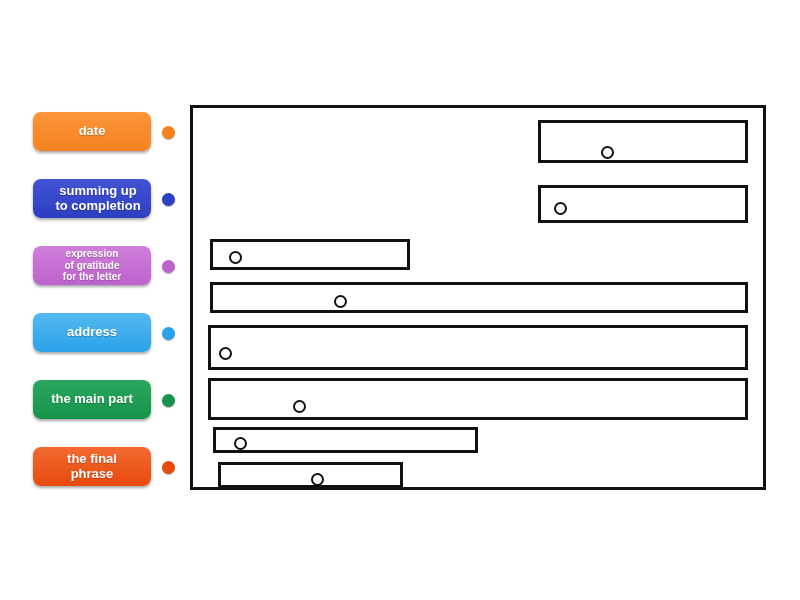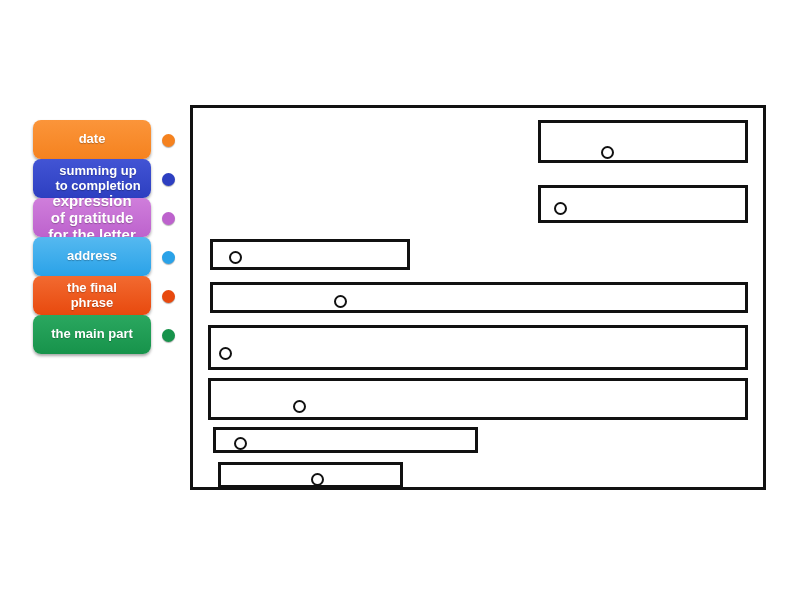--- a/index.html
+++ b/index.html
@@ -9,25 +9,25 @@
     height: 600px;
     background: #ffffff;
     font-family: "Liberation Sans", sans-serif;
     overflow: hidden;
   }
 
   
   #label-column {
     position: absolute;
     left: 33px;
-    top: 120px;
+    top: 112px;
     width: 118px;
     display: flex;
     flex-direction: column;
-    gap: 0;
+    gap: 28px;
   }
   .label-row {
     position: relative;
     height: 39px;
   }
   .tag {
     width: 118px;
     height: 39px;
     box-sizing: border-box;
     border-radius: 8px;
@@ -37,21 +37,21 @@
     text-align: center;
     white-space: pre-line;
     color: #ffffff;
     font-weight: bold;
     font-size: 13px;
     line-height: 1.15;
     text-shadow: 0 1px 1px rgba(0,0,0,0.25);
     box-shadow: 0 2px 3px rgba(0,0,0,0.35);
     cursor: grab;
   }
-  .label-row:nth-child(3) .tag { font-size: 15px; }
+  .label-row:nth-child(3) .tag { font-size: 10px; }
   .dot {
     position: absolute;
     top: 50%;
     margin-top: -6px;
     right: -24px;
     width: 13px;
     height: 13px;
     border-radius: 50%;
     box-shadow: 0 1px 1px rgba(0,0,0,0.3);
   }
@@ -101,27 +101,27 @@
       <div class="tag" style="background: linear-gradient(rgb(207, 126, 219), rgb(189, 98, 205));">expression
 of gratitude
 for the letter</div>
       <span class="dot" style="background: rgb(189, 98, 205);"></span>
     </div>
     <div class="label-row">
       <div class="tag" style="background: linear-gradient(rgb(85, 185, 240), rgb(42, 162, 232));">address</div>
       <span class="dot" style="background: rgb(42, 162, 232);"></span>
     </div>
     <div class="label-row">
+      <div class="tag" style="background: linear-gradient(rgb(42, 167, 95), rgb(23, 147, 75));">the main part</div>
+      <span class="dot" style="background: rgb(23, 147, 75);"></span>
+    </div>
+    <div class="label-row">
       <div class="tag" style="background: linear-gradient(rgb(242, 106, 48), rgb(232, 73, 14));">the final
 phrase</div>
       <span class="dot" style="background: rgb(232, 73, 14);"></span>
-    </div>
-    <div class="label-row">
-      <div class="tag" style="background: linear-gradient(rgb(42, 167, 95), rgb(23, 147, 75));">the main part</div>
-      <span class="dot" style="background: rgb(23, 147, 75);"></span>
     </div>
   </div>
 
   <div id="diagram-frame"></div>
 
   <div class="drop-box" style="left:538px; top:120px; width:210px; height:43px;">
     <span class="ring" style="left:60px; top:23px;"></span>
   </div>
   <div class="drop-box" style="left:538px; top:185px; width:210px; height:38px;">
     <span class="ring" style="left:13px; top:14px;"></span>

